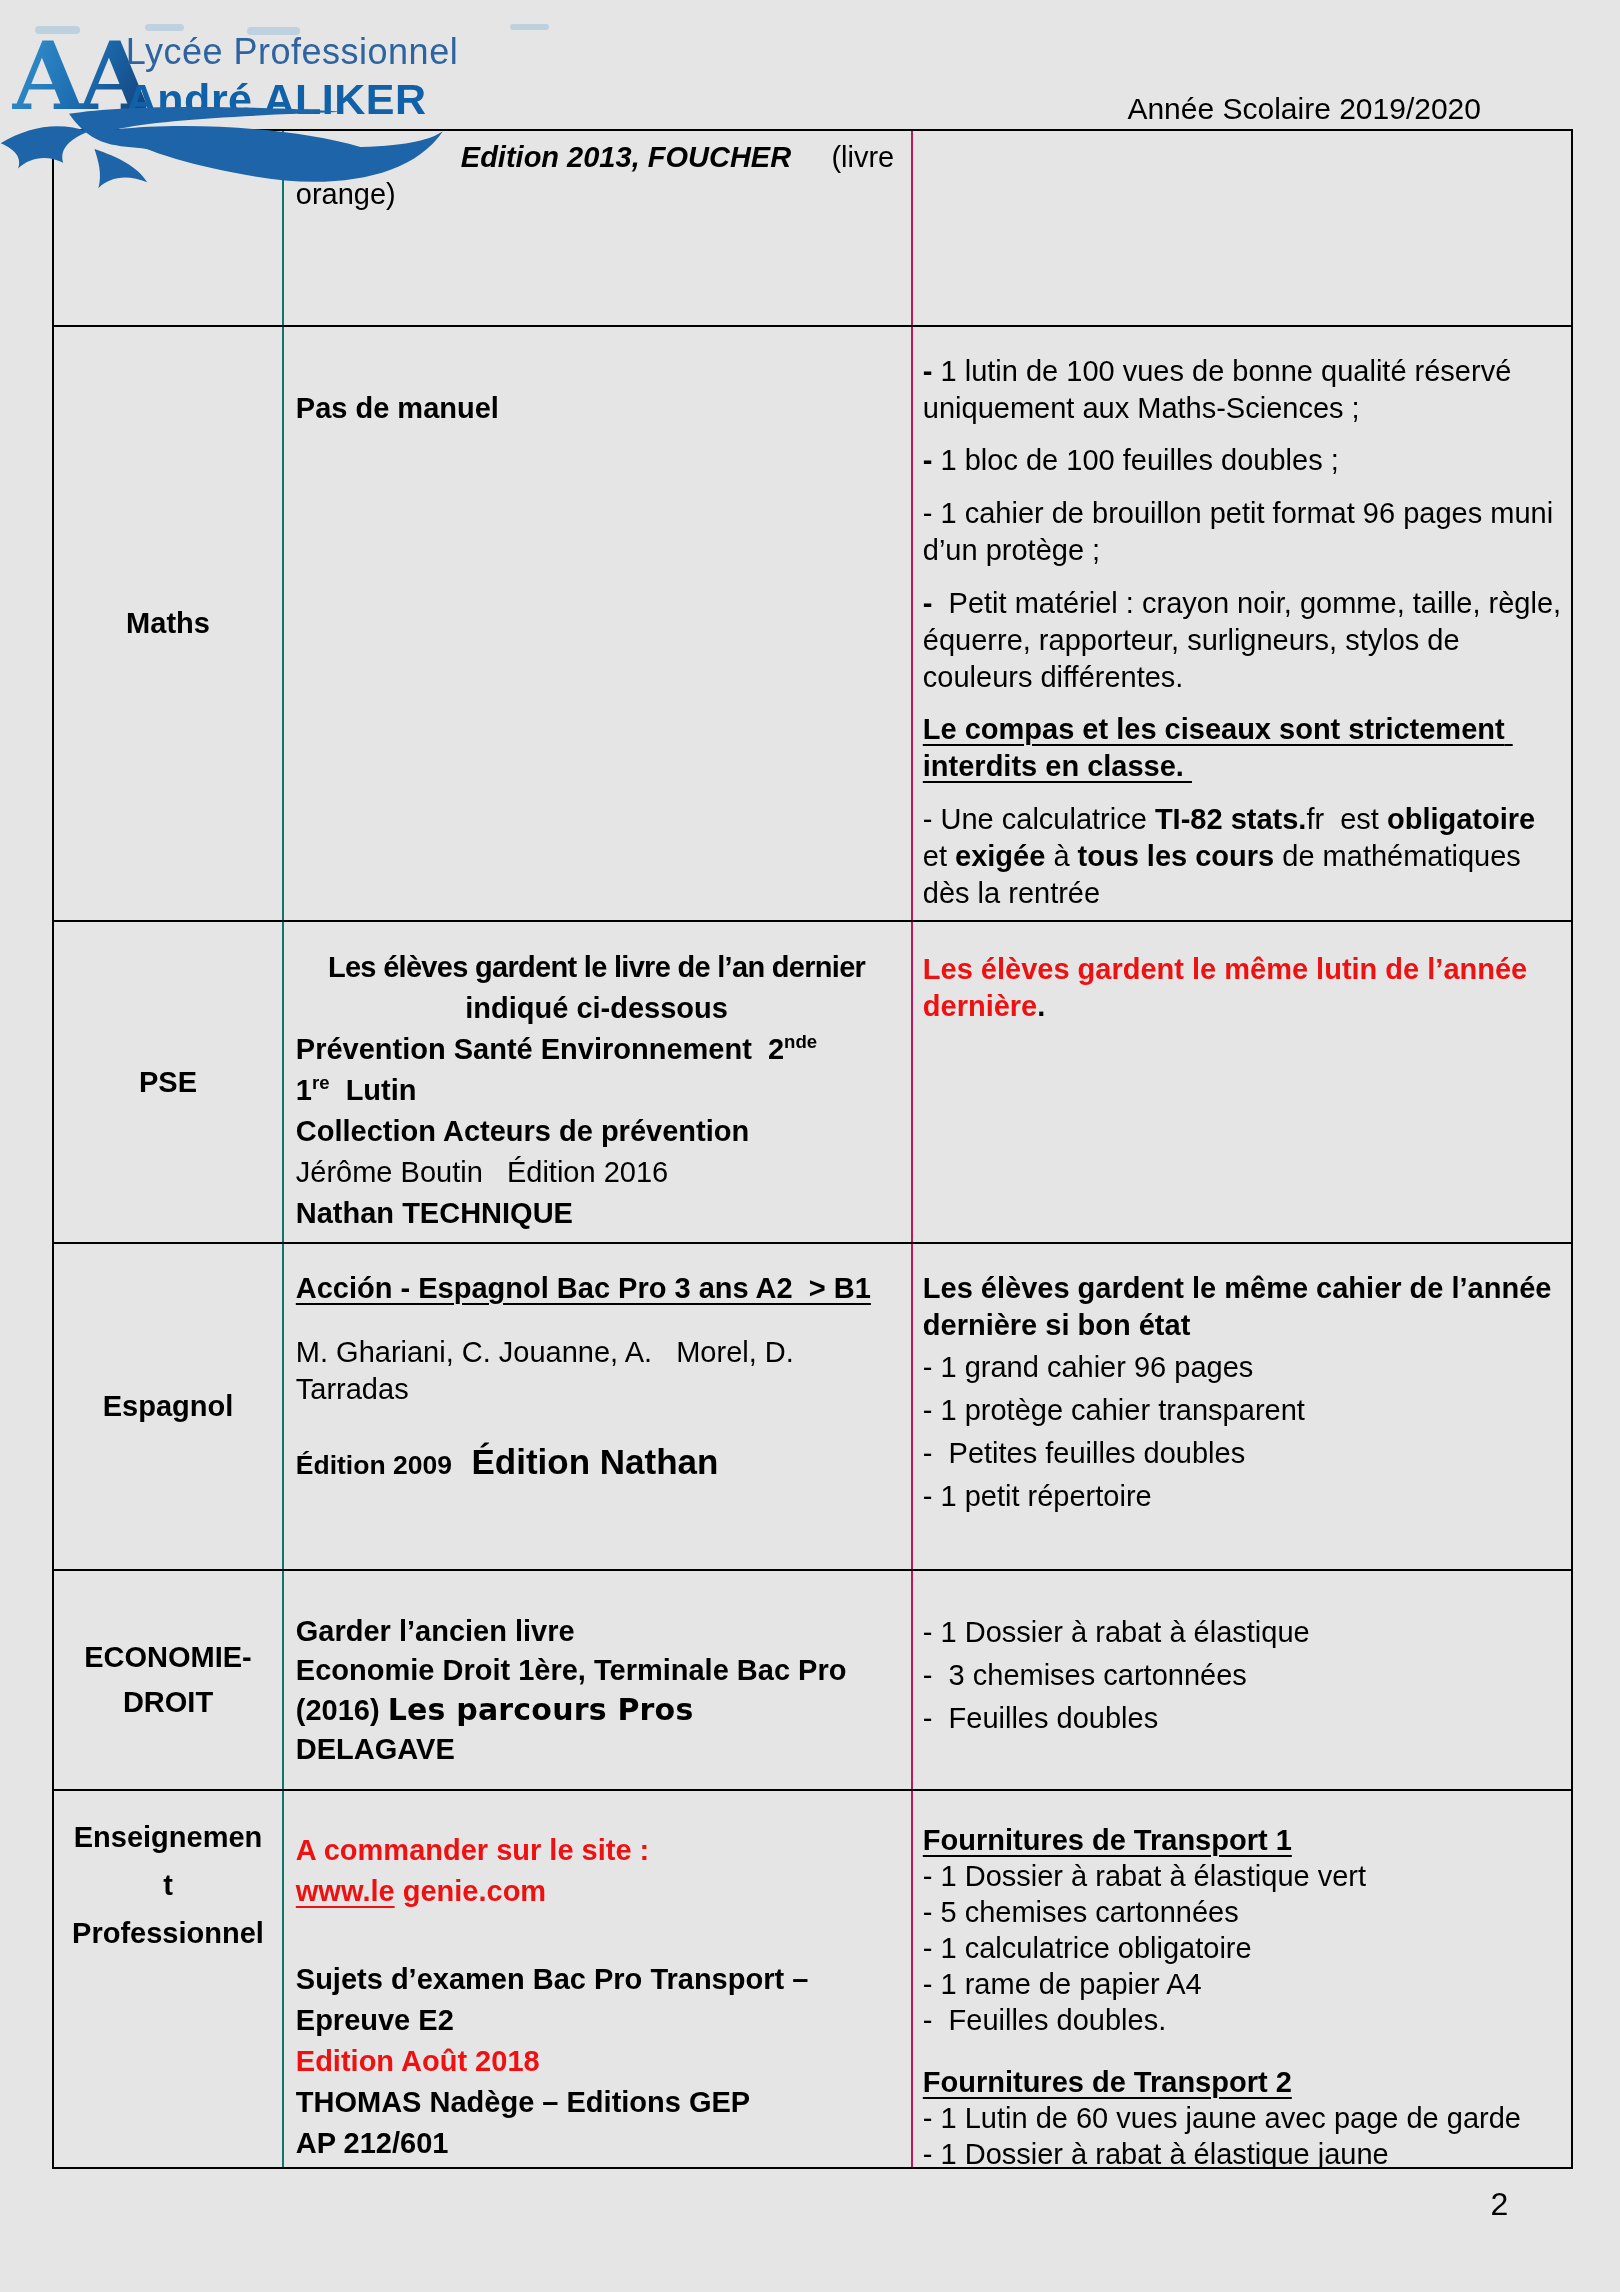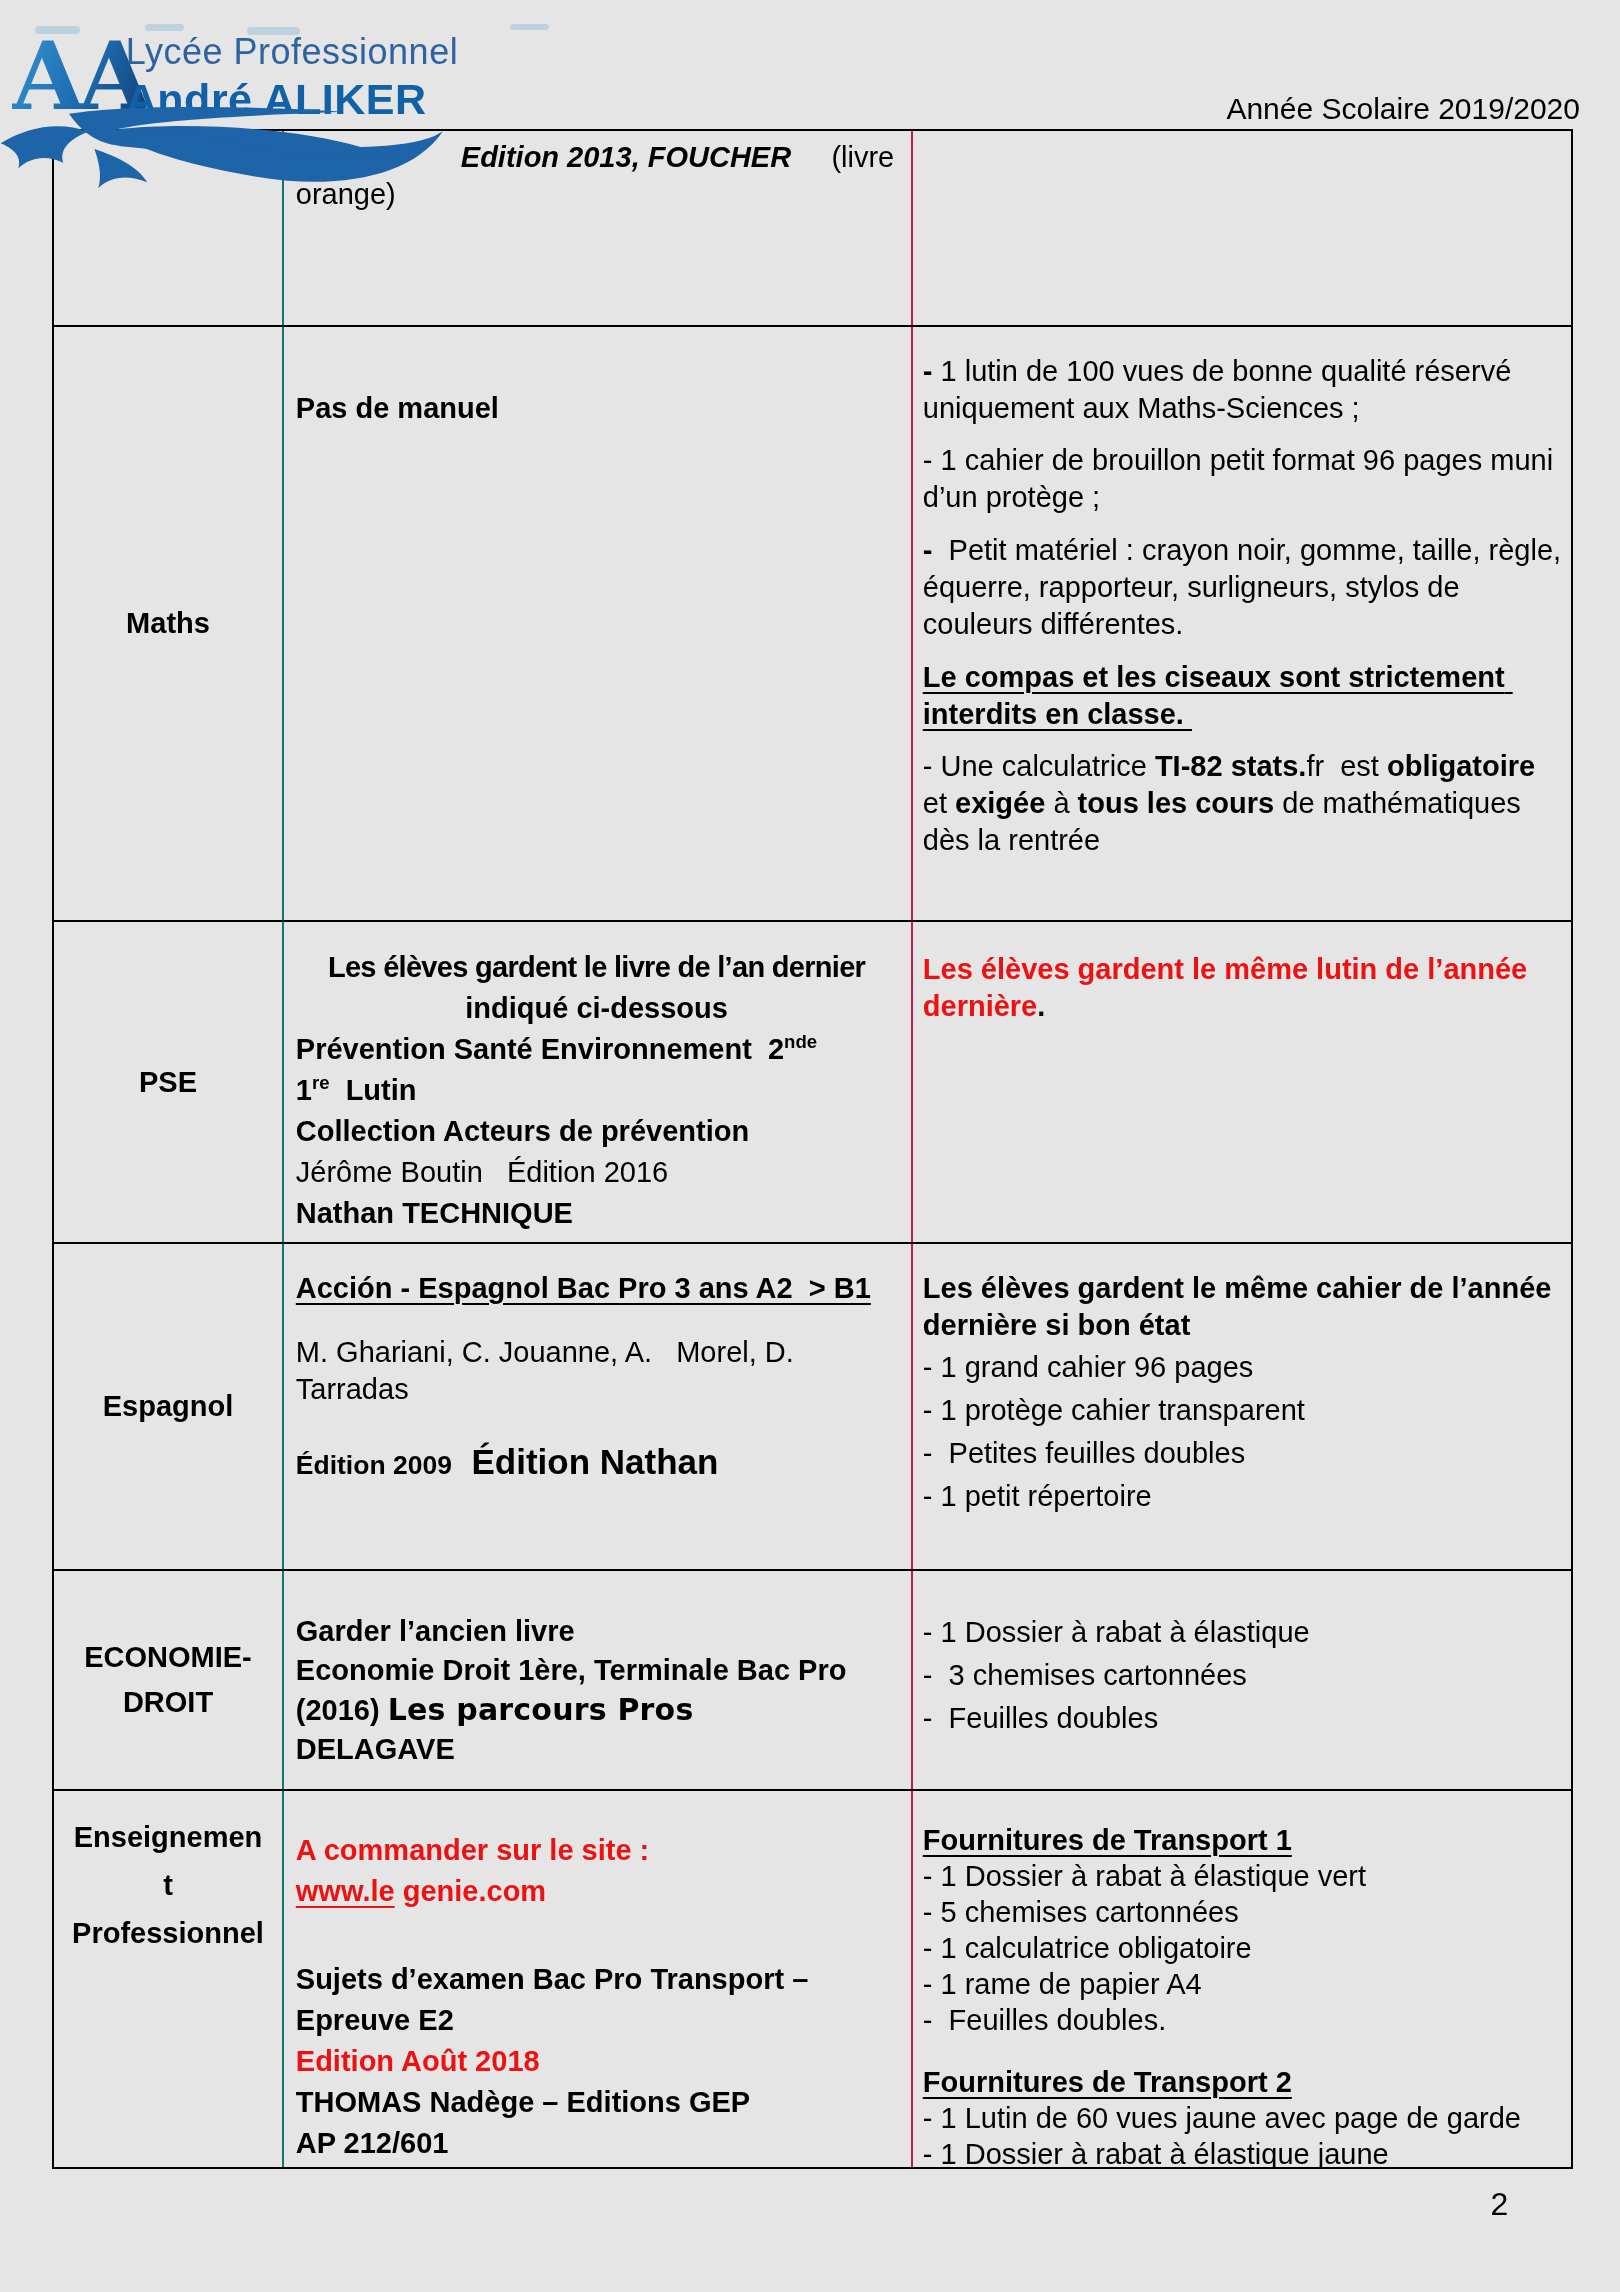--- a/index.html
+++ b/index.html
@@ -16,21 +16,21 @@
     background:linear-gradient(115deg,#2f8ac6 15%,#1c6bb0 55%,#123f74 100%);
     -webkit-background-clip:text; background-clip:text; color:transparent;
     text-shadow:none;
   }
   .logo-text { position:absolute; left:116px; top:9.8px; }
   .logo-line1 { font-size:36px; color:#2d63a0; letter-spacing:0.5px;text-align:right; }
   .logo-line2 { font-size:43px; color:#1161a9; font-weight:bold; letter-spacing:0.5px; margin-top:2px; }
   .swoosh { position:absolute; left:0; top:106px; width:451px; height:88px; z-index:3; pointer-events:none; }
   .smudge { position:absolute; background:#5b9fd0; opacity:.28; border-radius:5.9px; }
 
-  .school-year { position:absolute; left:1090px; top:92px; width:490px; text-align:right; font-size:30px; }
+  .school-year { position:absolute; left:991px; top:92px; width:490px; text-align:right; font-size:30px; }
 
   
   .doc-table {
     position:absolute; left:52px; top:129px; width:1521px;
     border:2px solid #000; border-bottom-width:2.9px; background:transparent; z-index:2;
   }
   .row { display:grid; grid-template-columns:230px 629px 658px; border-bottom:2px solid #000; }
   .row:last-child { border-bottom:none; }
   .r1 { height:196px; } .r2 { height:595px; } .r3 { height:322px; }
   .r4 { height:327px; } .r5 { height:220px; } .r6 { height:376px; }
@@ -116,20 +116,21 @@
       <div class="cell c3"></div>
     </div>
 
     <div class="row r2">
       <div class="cell c1">Maths</div>
       <div class="cell c2">
         <p class="ln b">Pas de manuel</p>
       </div>
       <div class="cell c3">
         <p class="ln gap16"><span class="b">-</span><span> 1 lutin de 100 vues de bonne qualité réservé uniquement aux Maths-Sciences ;</span></p>
+        <p class="ln gap16"><span class="b">-</span><span> 1 bloc de 100 feuilles doubles ;</span></p>
         <p class="ln gap16">- 1 cahier de brouillon petit format 96 pages muni d’un protège ;</p>
         <p class="ln gap16"><span class="b">-</span><span>  Petit matériel : crayon noir, gomme, taille, règle, équerre, rapporteur, surligneurs, stylos de  couleurs différentes.</span></p>
         <p class="ln gap16"><span class="b u">Le compas et les ciseaux sont strictement interdits en classe. </span></p>
         <p class="ln"><span>- Une calculatrice </span><span class="b">TI-82 stats.</span><span>fr  est </span><span class="b">obligatoire</span><span> et </span><span class="b">exigée</span><span> à </span><span class="b">tous les cours</span><span> de mathématiques dès la rentrée</span></p>
       </div>
     </div>
 
     <div class="row r3">
       <div class="cell c1">PSE</div>
       <div class="cell c2">

